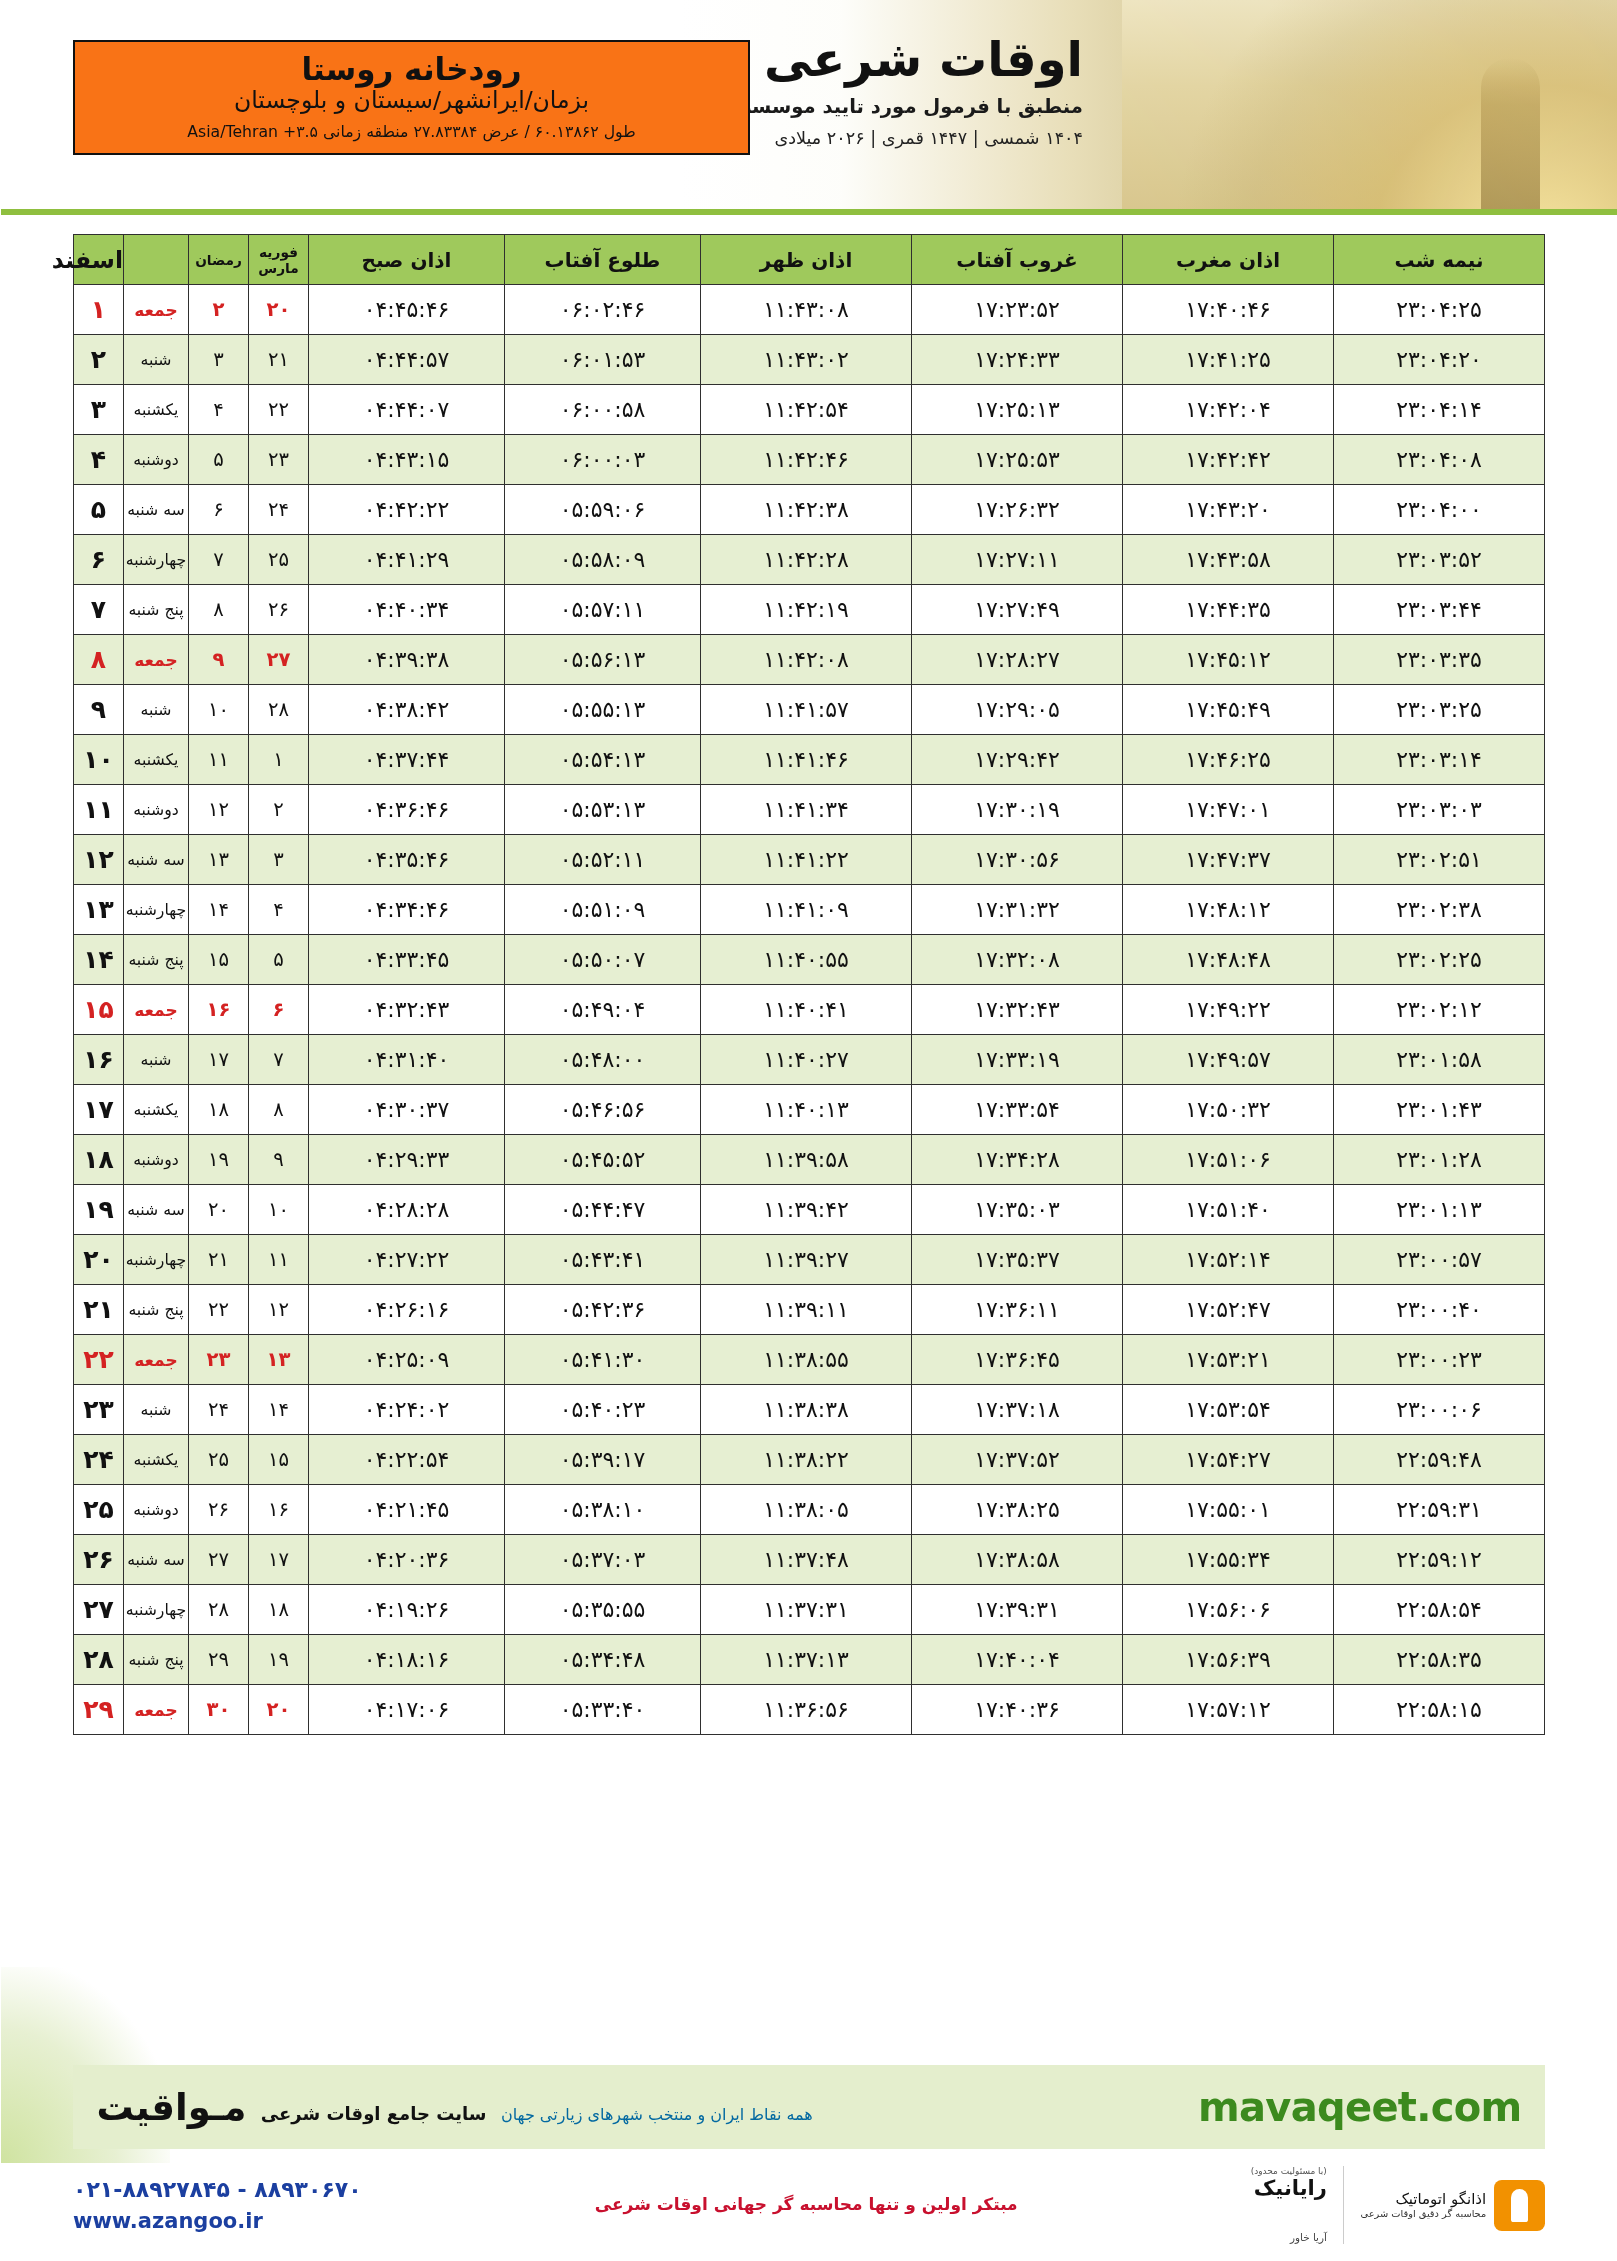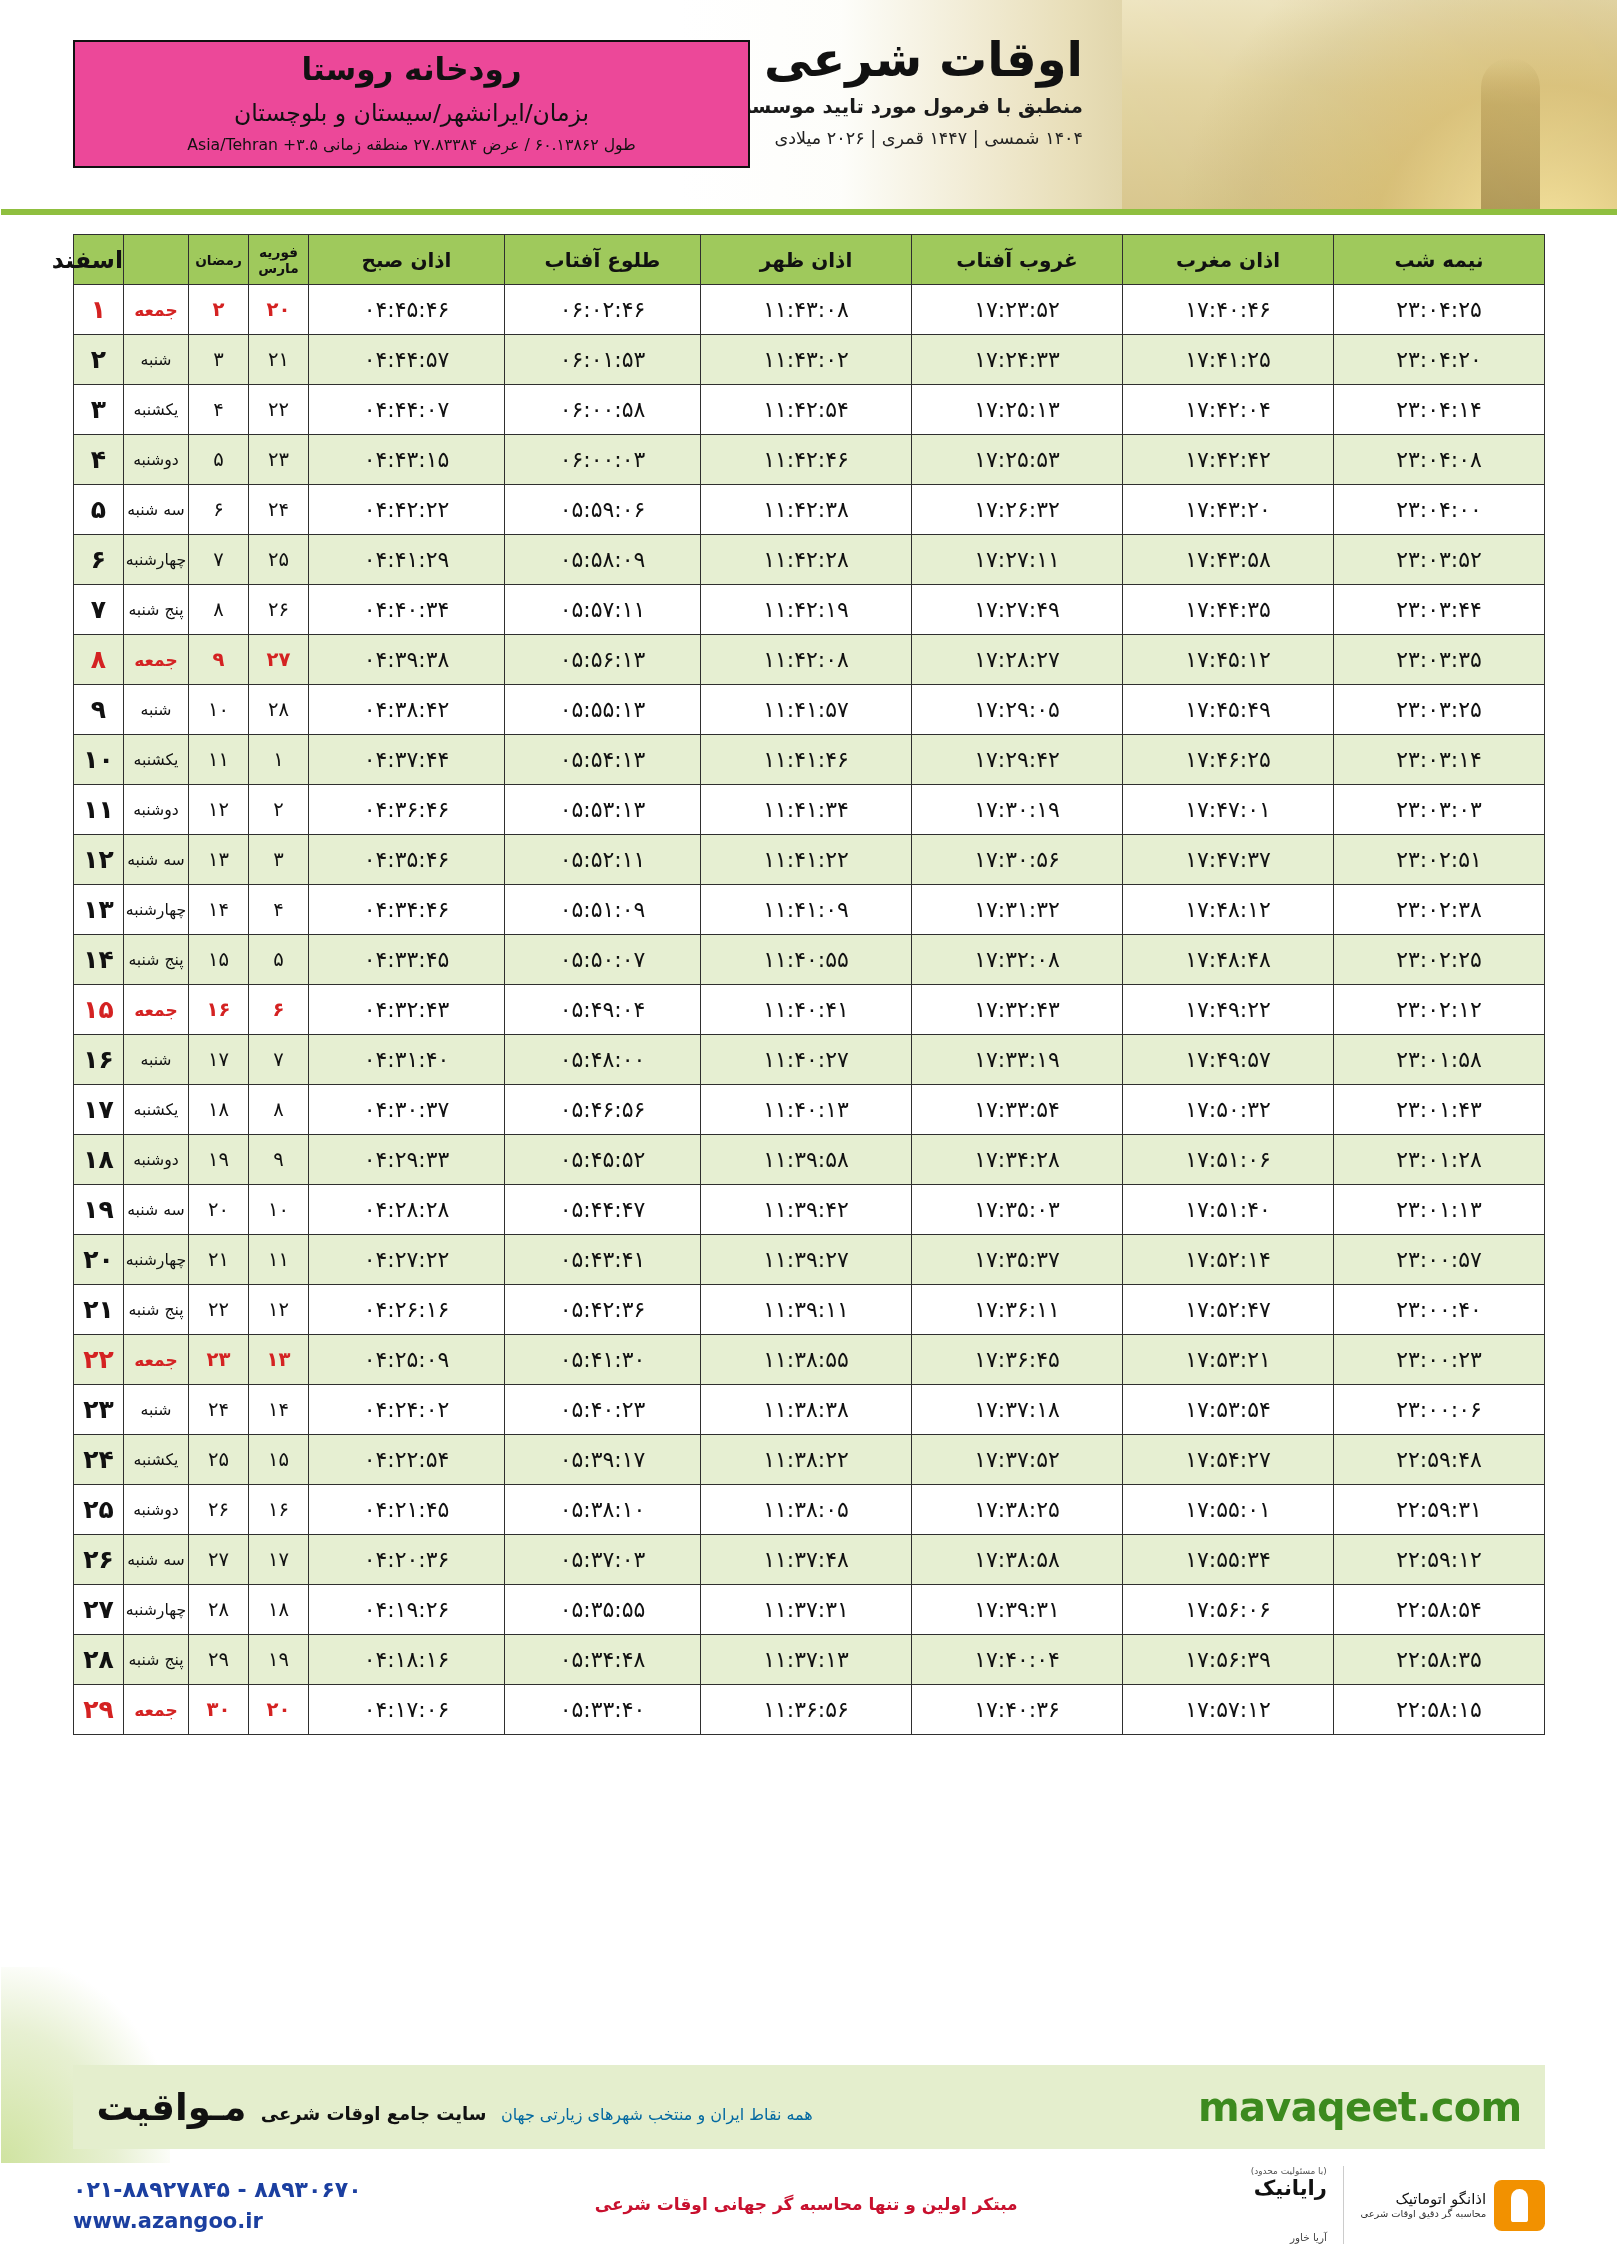--- a/index.html
+++ b/index.html
@@ -111,35 +111,35 @@
     direction: rtl;
   }
 
   
   .city-box {
     position: absolute;
     left: 73px;
     top: 40px;
     width: 677px;
     border: 2px solid #111;
-    background: #ec4899;
+    background: #f97316;
     text-align: center;
     padding: 10.4px 6.5px 11.7px 6.5px;
     box-sizing: border-box;
   }
   .city-name {
     font-size: 31px;
     font-weight: bold;
     color: #111;
     line-height: 1.1;
   }
   .city-region {
     font-size: 23.5px;
     color: #111;
-    margin-top: 13px;
+    margin-top: 0;
   }
   .city-coords {
     font-size: 15.7px;
     color: #111;
     margin-top: 7.8px;
     direction: rtl;
   }
 
   
   .note-line {

